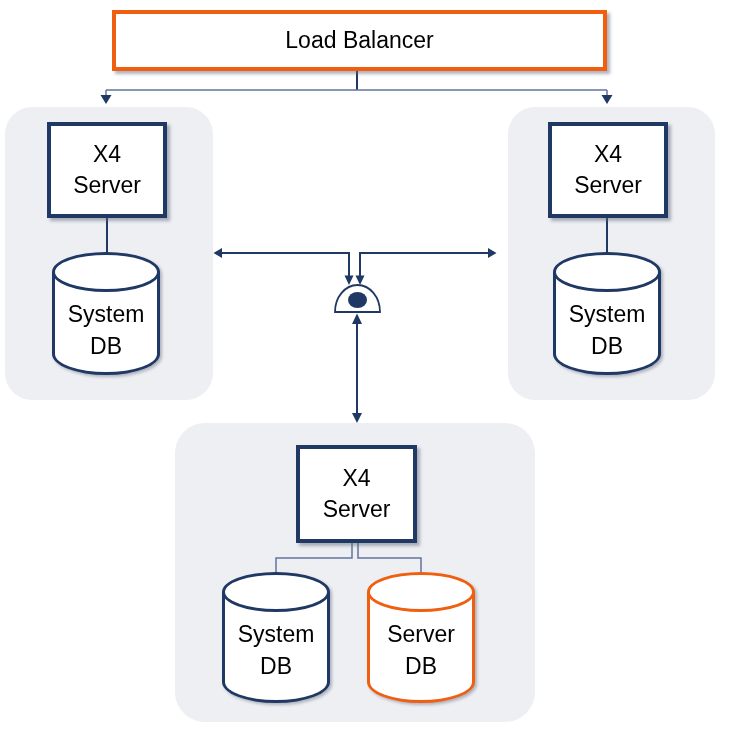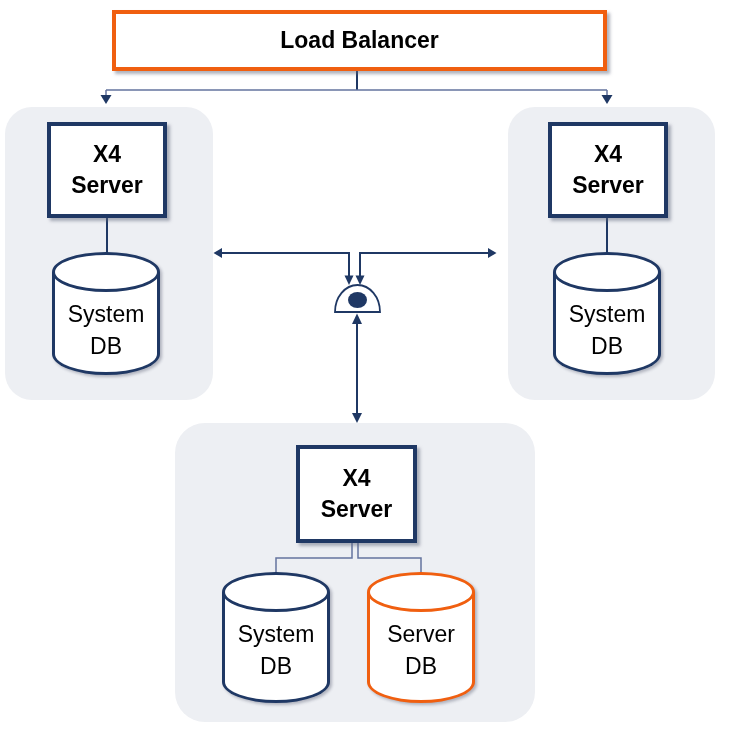--- a/index.html
+++ b/index.html
@@ -28,21 +28,20 @@
   .dome{fill:#ffffff;stroke:var(--navy);stroke-width:1.8;}
   .dot{fill:var(--navy);stroke:none;}
 
   
   .node-box{
     position:absolute;box-sizing:border-box;background:var(--node_fill);
     border:4px solid var(--navy);z-index:2;
     display:flex;flex-direction:column;align-items:center;justify-content:center;
     font-size:23px;line-height:31px;text-align:center;
     box-shadow:3px 3px 3px rgba(100,105,125,.5);
-    font-weight:bold;
   }
   .node-box span{display:block;}
   .lb-box{left:112px;top:10px;width:495px;height:61px;border-color:var(--orange);}
   .x4-left{left:47px;top:122px;width:120px;height:96px;}
   .x4-right{left:548px;top:122px;width:120px;height:96px;}
   .x4-bottom{left:296px;top:445px;width:121px;height:98px;}
 
   
   .cyl{position:absolute;width:124px;z-index:2;
        filter:drop-shadow(2.5px 2.5px 1.5px rgba(100,105,125,.45));padding-left:12px;}

